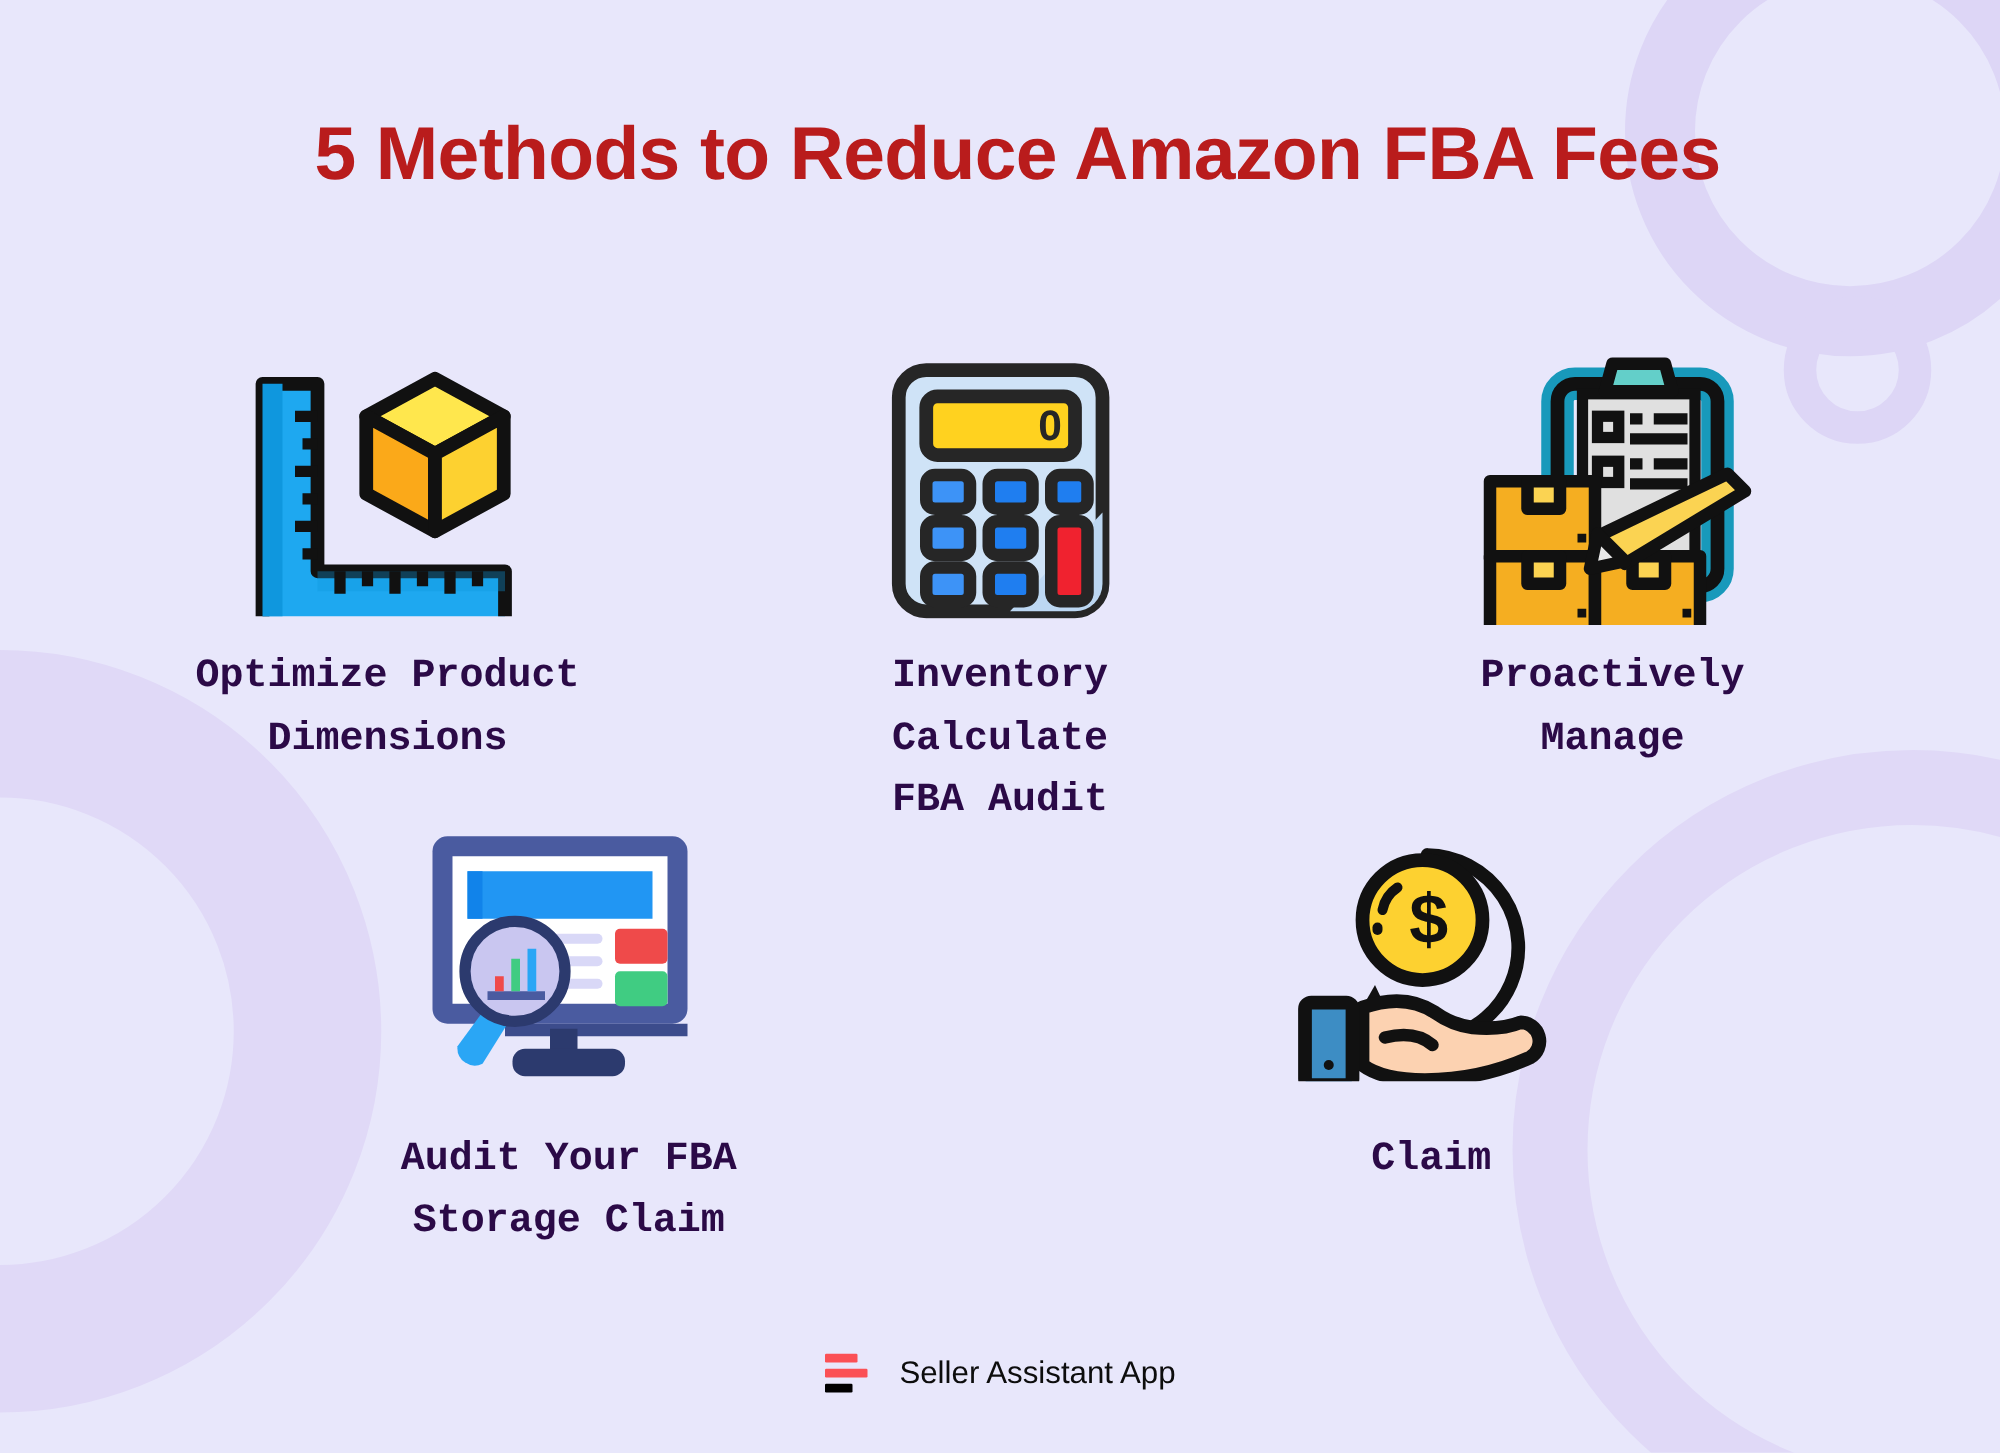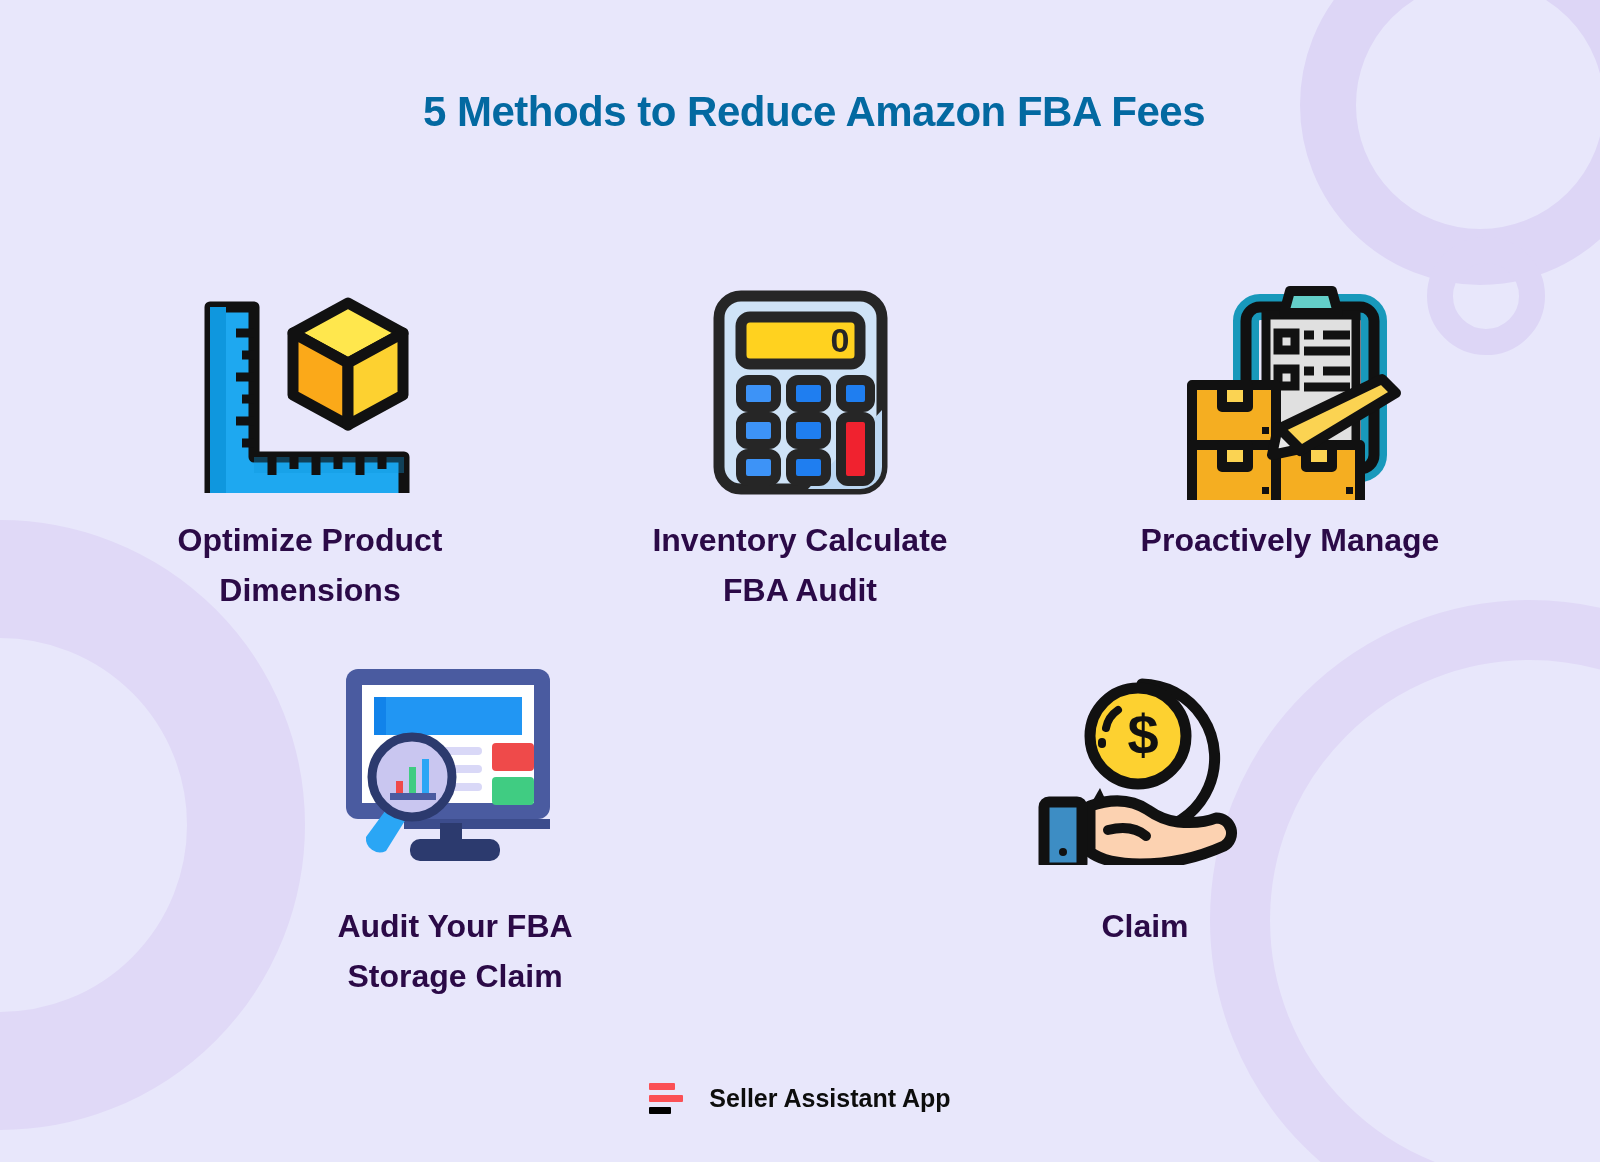--- a/index.html
+++ b/index.html
@@ -17,52 +17,53 @@
 
   .ring-tr-big   { width:360px; height:360px; right:-60px;  top:-75px;  border:56px solid #ddd6f6; }
   .ring-tr-small { width:118px; height:118px; right:55px;   top:237px;  border:26px solid #ddd6f6; }
   .ring-left-big { width:610px; height:610px; left:-305px;  top:520px;  border:118px solid #e0d9f7; }
   .ring-right-big{ width:640px; height:640px; right:-250px; top:600px;  border:60px solid #e0d9f7; }
 
   
   .title {
     position:absolute; top:88px; left:0; width:100%;
     text-align:center;
-    font-size:42px; font-weight:bold; letter-spacing:-0.5px;
-    color:#0369a1;
+    font-size:60px; font-weight:bold; letter-spacing:-0.5px;
+    color:#b91c1c;
     padding-left:28px;
   }
 
   
   .row { position:absolute; display:flex; width:100%; justify-content:center; }
   .row-1 { top:285px; gap:160px; }
   .row-2 { top:655px; gap:360px; }
 
   .card { width:330px; display:flex; flex-direction:column; align-items:center; }
   .icon-box { height:215px; display:flex; align-items:center; justify-content:center; }
   .card-label {
     margin-top:16px;
     text-align:center;
     font-size:32px; font-weight:bold; line-height:1.55;
     color:#2b0a47;
     max-width:330px;
+    font-family:Liberation Mono, monospace;
   }
   .row-2 .card-label { margin-top:32px; }
 
   
   .footer {
     position:absolute; bottom:48px; left:0; width:100%;
     display:flex; align-items:center; justify-content:center; gap:24px;
   }
   .logo-mark { display:flex; flex-direction:column; align-items:flex-start; gap:5px; width:36px; }
   .logo-mark i { display:block; height:7px; border-radius:1px; }
   .bar-1 { width:26px; background:#fb5055; }
   .bar-2 { width:34px; background:#fb5055; }
   .bar-3 { width:22px; background:#000000; }
-  .footer-text { font-size:25px; font-weight:bold; color:#0d0d0d; }
+  .footer-text { font-size:25px; font-weight:normal; color:#0d0d0d; }
 </style>
 </head>
 <body>
 
 <div class="bg-layer">
   <div class="ring ring-tr-big"></div>
   <div class="ring ring-tr-small"></div>
   <div class="ring ring-left-big"></div>
   <div class="ring ring-right-big"></div>
 </div>

